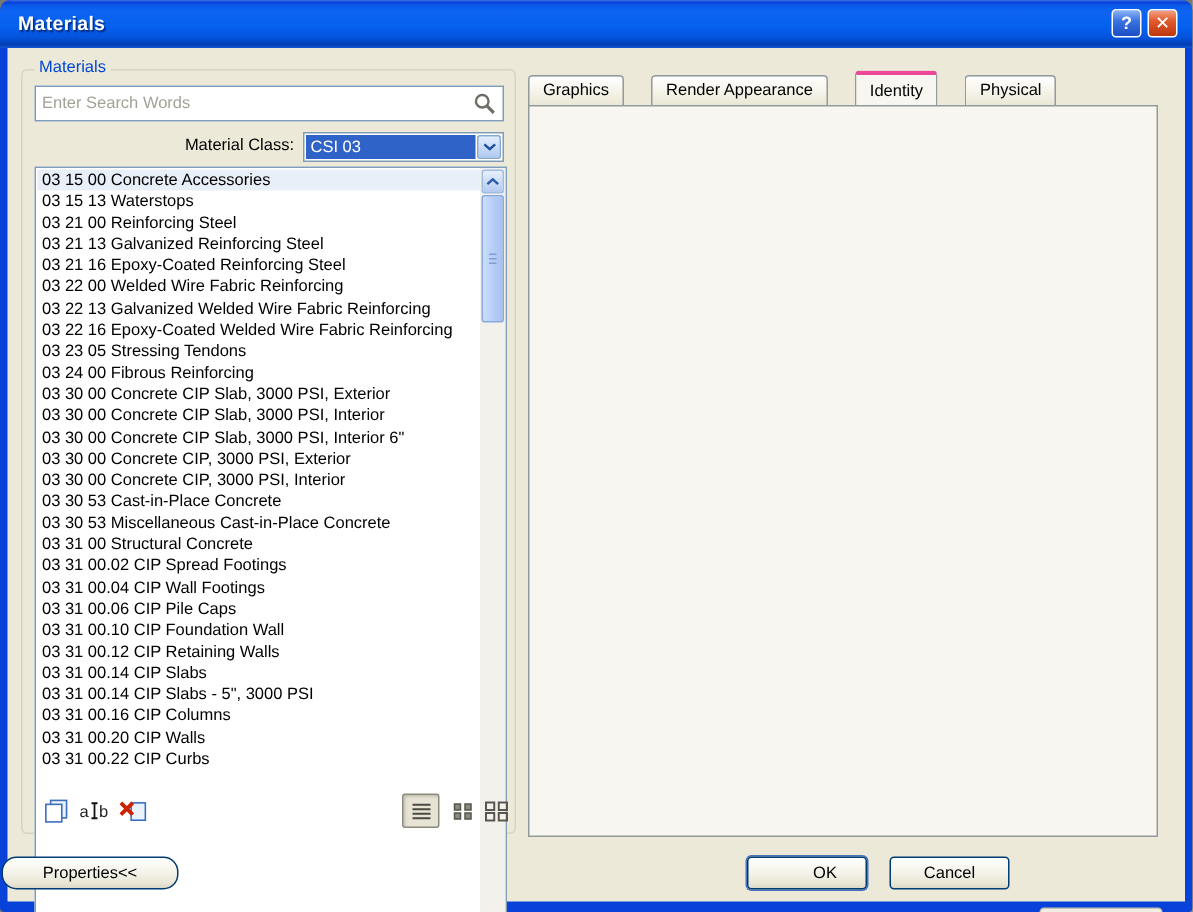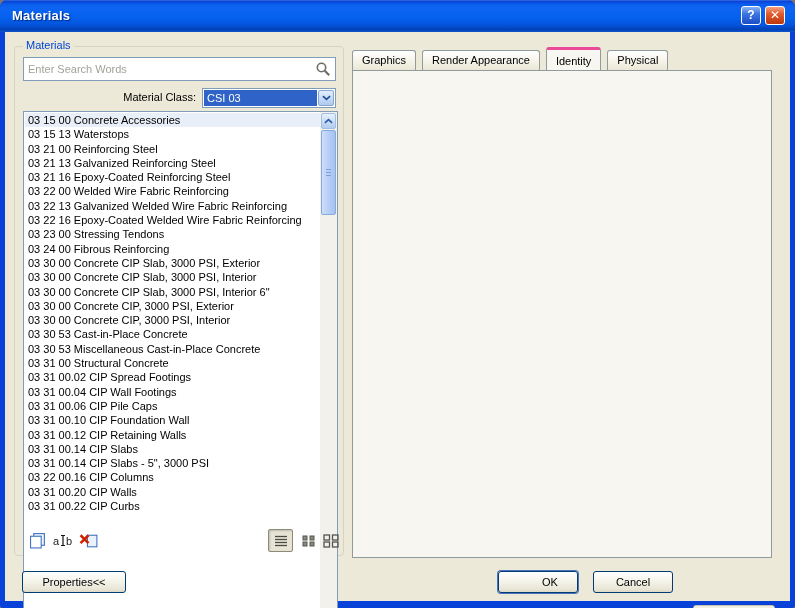--- a/index.html
+++ b/index.html
@@ -69,21 +69,21 @@
 
   .ltoolbar { position:absolute; left:8px; top:483px; width:313px; height:22px; }
   .tool-icon { position:absolute; top:2px; width:20px; height:17px; cursor:default; }
   .view-btn { position:absolute; top:-1px; width:25px; height:23px; display:flex; align-items:center;
     justify-content:center; }
   .view-btn.pressed { border:1px solid #8B8B7A; border-radius:2px; background:#E7E4D6;
     box-shadow:inset 1px 1px 2px rgba(0,0,0,.18); }
 
   
   .tabbar { position:absolute; left:352px; top:47px; height:23px; display:flex; align-items:flex-end; }
-  .tab { height:20px; line-height:19px; padding:0 9px; margin-right:6px; border:1px solid #919B9C;
+  .tab { height:20px; line-height:19px; padding:0 9px; margin-right:18px; border:1px solid #919B9C;
     border-bottom:none; border-radius:3px 3px 0 0;
     background:linear-gradient(180deg,#FFFFFF 0%,#F4F2E6 60%,#EAE7D6 100%); position:relative; }
   .tab.active { height:23px; line-height:22px; background:#F7F6F0; border-top:3px solid #ec4899; z-index:3; }
 
   .tabpanel { position:absolute; left:352px; top:70px; width:420px; height:488px; background:#F7F6F0;
     border:1px solid #919B9C; z-index:1; }
   .rgroup .group-label { background:#F7F6F0; }
 
   .frow { position:absolute; left:0; width:100%; height:20px; }
   .frow .flabel { position:absolute; right:248px; top:3px; white-space:nowrap; }
@@ -152,38 +152,38 @@
     <div class="listbox">
       <div class="list-items">
           <div class="list-item selected">03 15 00 Concrete Accessories</div>
           <div class="list-item">03 15 13 Waterstops</div>
           <div class="list-item">03 21 00 Reinforcing Steel</div>
           <div class="list-item">03 21 13 Galvanized Reinforcing Steel</div>
           <div class="list-item">03 21 16 Epoxy-Coated Reinforcing Steel</div>
           <div class="list-item">03 22 00 Welded Wire Fabric Reinforcing</div>
           <div class="list-item">03 22 13 Galvanized Welded Wire Fabric Reinforcing</div>
           <div class="list-item">03 22 16 Epoxy-Coated Welded Wire Fabric Reinforcing</div>
-          <div class="list-item">03 23 00 Stressing Tendons</div>
+          <div class="list-item">03 23 05 Stressing Tendons</div>
           <div class="list-item">03 24 00 Fibrous Reinforcing</div>
           <div class="list-item">03 30 00 Concrete CIP Slab, 3000 PSI, Exterior</div>
           <div class="list-item">03 30 00 Concrete CIP Slab, 3000 PSI, Interior</div>
           <div class="list-item">03 30 00 Concrete CIP Slab, 3000 PSI, Interior 6"</div>
           <div class="list-item">03 30 00 Concrete CIP, 3000 PSI, Exterior</div>
           <div class="list-item">03 30 00 Concrete CIP, 3000 PSI, Interior</div>
           <div class="list-item">03 30 53 Cast-in-Place Concrete</div>
           <div class="list-item">03 30 53 Miscellaneous Cast-in-Place Concrete</div>
           <div class="list-item">03 31 00 Structural Concrete</div>
           <div class="list-item">03 31 00.02 CIP Spread Footings</div>
           <div class="list-item">03 31 00.04 CIP Wall Footings</div>
           <div class="list-item">03 31 00.06 CIP Pile Caps</div>
           <div class="list-item">03 31 00.10 CIP Foundation Wall</div>
           <div class="list-item">03 31 00.12 CIP Retaining Walls</div>
           <div class="list-item">03 31 00.14 CIP Slabs</div>
           <div class="list-item">03 31 00.14 CIP Slabs - 5", 3000 PSI</div>
-          <div class="list-item">03 22 00.16 CIP Columns</div>
+          <div class="list-item">03 31 00.16 CIP Columns</div>
           <div class="list-item">03 31 00.20 CIP Walls</div>
           <div class="list-item">03 31 00.22 CIP Curbs</div>
         </div>
       <div class="scrollbar">
         <div class="sb-btn sb-up">
           <svg width="9" height="6" viewBox="0 0 10 6">
               <path d="M1 5 L5 1.4 L9 5" stroke="#2A5BA8" stroke-width="1.8" fill="none"></path>
             </svg>
         </div>
         <div class="sb-thumb">
@@ -331,17 +331,17 @@
         <div class="cp-cell-param">Application Rate</div>
         <div class="cp-cell-value"></div>
       </div>
       <div class="cp-groupbar">
         <span>Materials and Finishes</span>
         <span class="cp-chevron">»</span>
       </div>
     </div>
   </div>
 
-  <button class="btn" style="left:22px; top:571px; width:104px;">Properties&lt;&lt;</button>
+  <button class="btn" style="left:1px; top:571px; width:118px;border-radius:10px;">Properties&lt;&lt;</button>
   <button class="btn default" style="left:498px; top:571px; width:80px;padding-left:24px;">OK</button>
   <button class="btn" style="left:593px; top:571px; width:80px;">Cancel</button>
   <button class="btn disabled" style="left:693px; top:571px; width:82px;">Apply</button>
 </div>
 
 </body></html>

